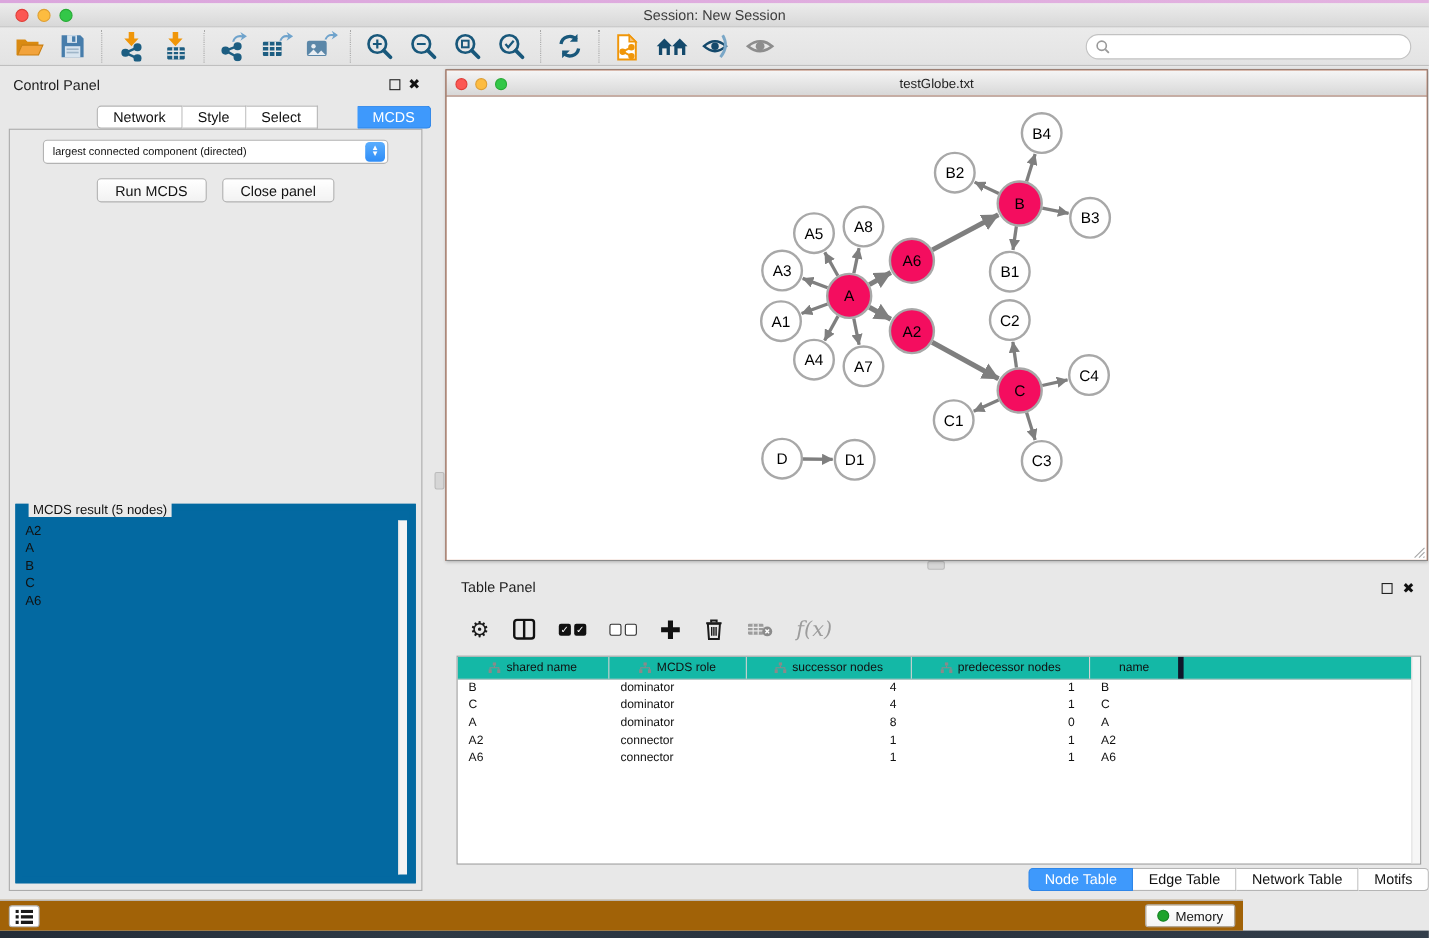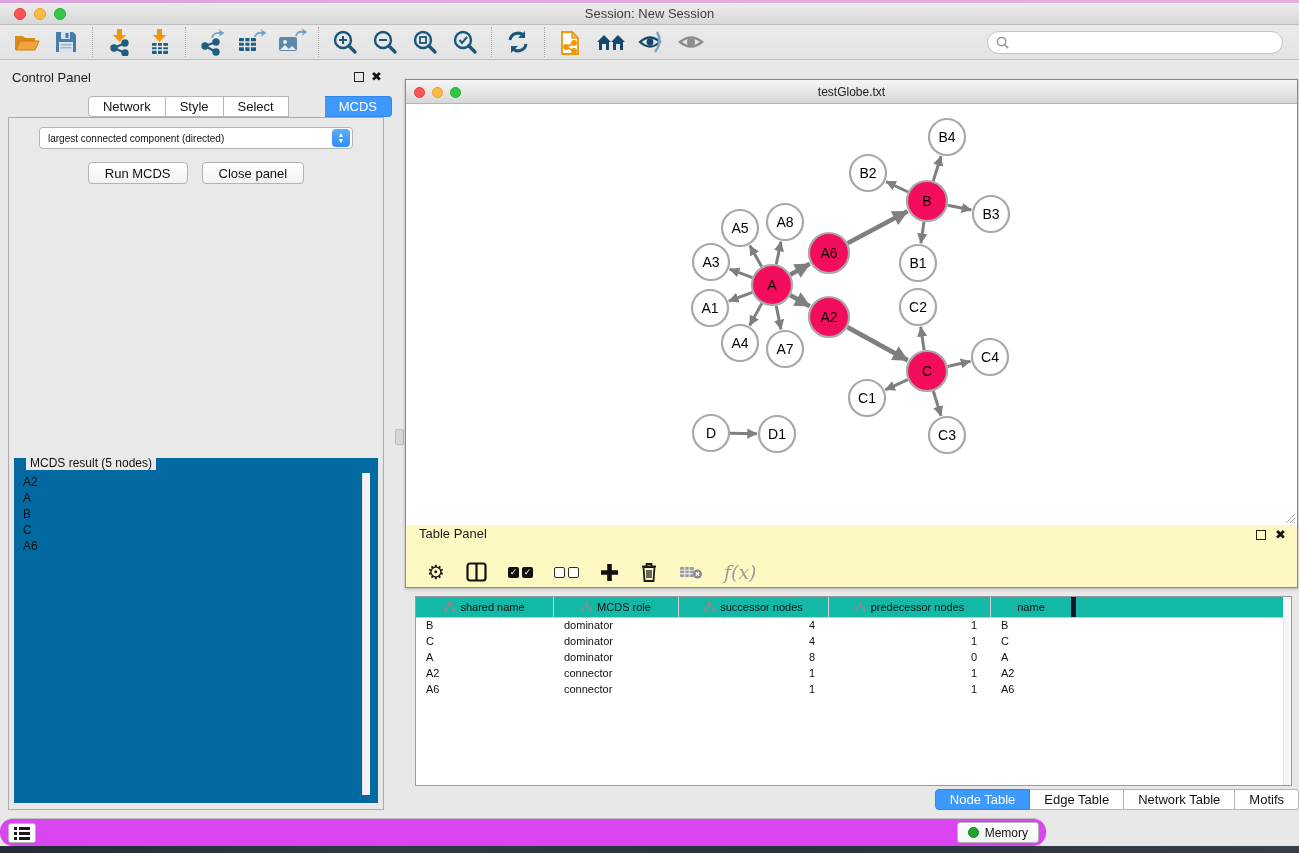--- a/index.html
+++ b/index.html
@@ -80,22 +80,22 @@
   .mcds-scroll { position:absolute; top:9px; right:2px; bottom:2px; width:8px;
     background:#f4f4f4; border-left:1px solid #e0e0e0; }
 
   
   .v-grip { position:absolute; left:395px; top:429px; width:9px; height:16px;
     background:#d6d6d6; border:1px solid #bbb; border-radius:2px; }
   .h-grip { position:absolute; left:843px; top:510px; width:16px; height:8px;
     background:#d6d6d6; border:1px solid #bbb; border-radius:2px; }
 
   
-  .net-window { position:absolute; left:405px; top:63px; width:893px; height:509px;
-    border:1px solid #8a8a8a; background:#fef9c3; box-shadow:0 1px 3px rgba(0,0,0,.25);margin-top:16px; }
+  .net-window { position:absolute; left:405px; top:63px; width:893px; height:447px;
+    border:1px solid #8a8a8a; background:#c2410c; box-shadow:0 1px 3px rgba(0,0,0,.25); }
   .net-titlebar { height:24px; background:linear-gradient(#f5f5f5,#d7d7d7);
     border-bottom:1px solid #b3b3b3; position:relative;
     display:flex; align-items:center; justify-content:center; }
   .net-lights { position:absolute; left:8px; top:7px; display:flex; gap:7px; }
   .net-lights .tl { width:11px; height:11px; }
   .net-title { font-size:12px; color:#222; }
   .net-canvas { position:relative; width:100%; height:421px; background:#fff; overflow:hidden; }
   .net-canvas svg.graph { position:absolute; left:0; top:0; }
   .resize-grip { position:absolute; right:1px; bottom:1px; }
 
@@ -124,22 +124,22 @@
     border-right:1px solid #d2d2d2; height:100%; cursor:default; }
   .dt-hcell:last-child { border-right:5px solid #0f172a; }
   .dt-row { display:flex; height:16px; font-size:11px; color:#111; }
   .dt-cell { padding:1px 4px 0 10px; white-space:nowrap; overflow:hidden; }
   .dt-cell.num { text-align:right; padding-right:14px; }
   .dt-scroll { position:absolute; top:0; right:0; bottom:0; width:8px;
     background:#f6f6f6; border-left:1px solid #e2e2e2; }
   .table-tabs { bottom:8px; top:auto; }
 
   
-  .statusbar { position:absolute; left:0; top:818px; width:1046px; height:28px;
-    background:#d946ef; border-top:1px solid #c0c0c0;border-radius:13px; }
+  .statusbar { position:absolute; left:0; top:818px; width:1130px; height:28px;
+    background:#a16207; border-top:1px solid #c0c0c0; }
   .list-btn { position:absolute; left:8px; top:4px; width:28px; height:20px;
     background:#fff; border:1px solid #b5b5b5; border-radius:3px;
     display:flex; align-items:center; justify-content:center; }
   .memory-btn { position:absolute; right:7px; top:3px; height:21px; padding:0 10px;
     background:linear-gradient(#ffffff,#f4f4f4); border:1px solid #b5b5b5; border-radius:3px;
     display:flex; align-items:center; gap:6px; font-size:12px; color:#111; }
   .memory-dot { width:11px; height:11px; border-radius:50%; background:#1ea32b;
     border:1px solid #148021; }
 </style>
 </head>

